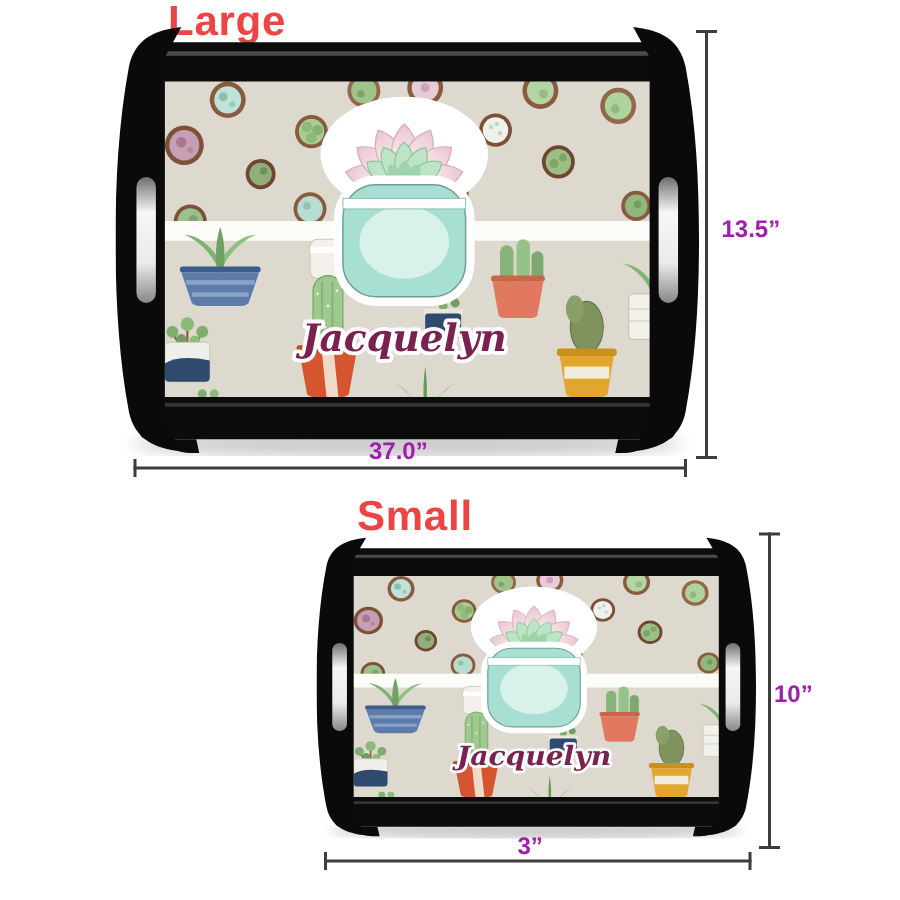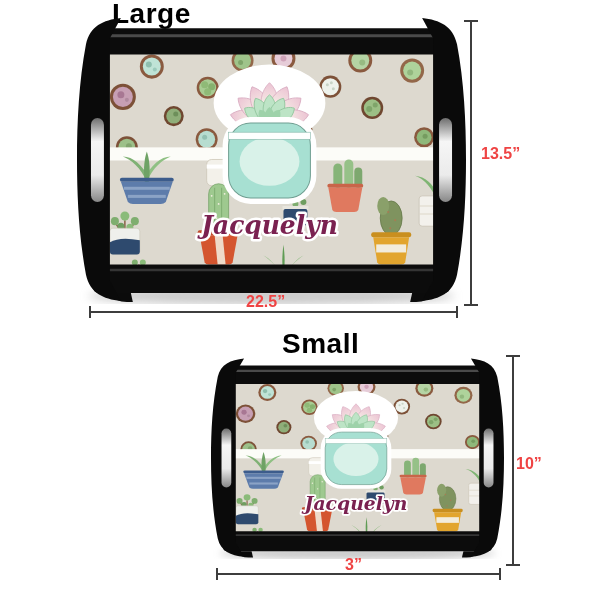--- a/index.html
+++ b/index.html
@@ -1,27 +1,27 @@
 <!DOCTYPE html>
 <html><head>
 <meta charset="utf-8">
 <style>
   html,body { margin:0; padding:0; background:#ffffff; }
   body { width:600px; height:600px; font-family:"Liberation Sans", sans-serif; }
   .stage { position:relative; width:600px; height:600px; background:#ffffff; overflow:hidden; }
   .size-title {
-    position:absolute; font-weight:bold; font-size:28px; line-height:28px; color:#000000;
+    position:absolute; font-weight:bold; font-size:28px; line-height:28px; color:#ef4444;
     letter-spacing:0.5px;
   }
   .tray { position:absolute; display:block; }
   .measure-v { position:absolute; width:2px; background:#3d3d3d; }
   .measure-v .tick-h { position:absolute; left:-6px; width:14px; height:2px; background:#3d3d3d; }
   .measure-h { position:absolute; height:2px; background:#3d3d3d; }
   .measure-h .tick-v { position:absolute; top:-5px; width:2px; height:12px; background:#3d3d3d; }
-  .measure-label { position:absolute; font-weight:bold; font-size:16px; color:#ef4444; white-space:nowrap; }
+  .measure-label { position:absolute; font-weight:bold; font-size:16px; color:#a21caf; white-space:nowrap; }
   .defs-holder { position:absolute; width:0; height:0; overflow:hidden; }
   text.personal-name {
     font-family:"DejaVu Serif", serif; font-style:italic; font-weight:bold;
   }
 </style>
 </head>
 <body>
 
 <div class="stage">
 
@@ -290,23 +290,23 @@
   <div class="measure-v" style="left:470px; top:20px; height:286px;">
     <div class="tick-h" style="top:0;"></div>
     <div class="tick-h" style="bottom:0;"></div>
   </div>
   <div class="measure-label" style="left:481px; top:145px;">13.5”</div>
 
   <div class="measure-h" style="left:89px; top:311px; width:369px;">
     <div class="tick-v" style="left:0;"></div>
     <div class="tick-v" style="right:0;"></div>
   </div>
-  <div class="measure-label" style="left:246px; top:293px;">22.5”</div>
-
-  <div class="size-title" style="left:238px; top:330px;margin-left:44px;">Small</div>
+  <div class="measure-label" style="left:246px; top:293px;">37.0”</div>
+
+  <div class="size-title" style="left:238px; top:330px;">Small</div>
 
   <svg class="tray" style="left:211px; top:357px;" width="293" height="202" viewBox="0 0 390 285" preserveAspectRatio="none">
     <use href="#trayArt"></use>
   </svg>
 
   <div class="measure-v" style="left:512px; top:355px; height:211px;">
     <div class="tick-h" style="top:0;"></div>
     <div class="tick-h" style="bottom:0;"></div>
   </div>
   <div class="measure-label" style="left:516px; top:455px;">10”</div>

